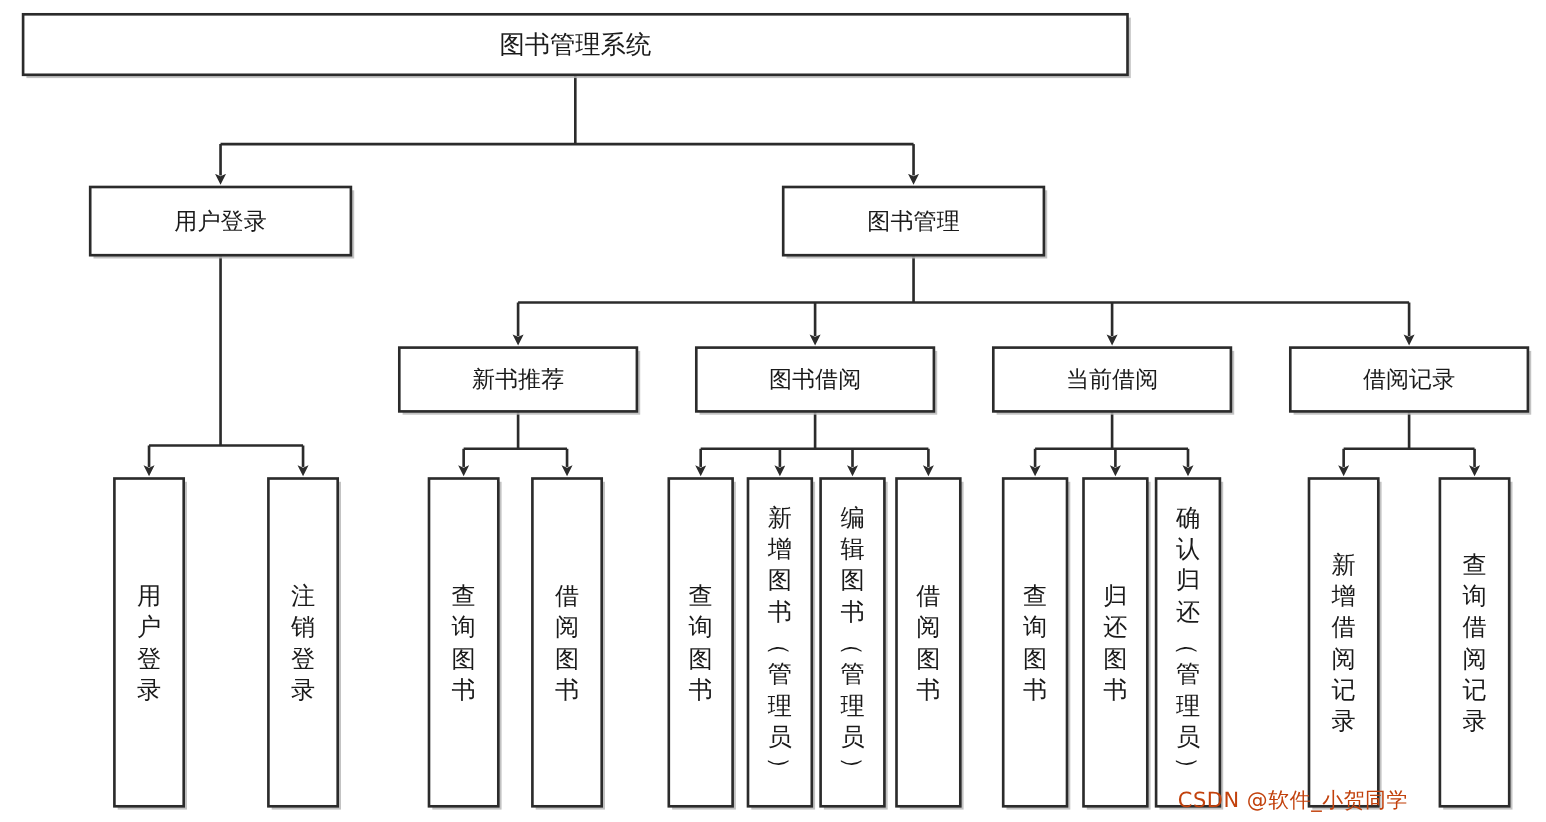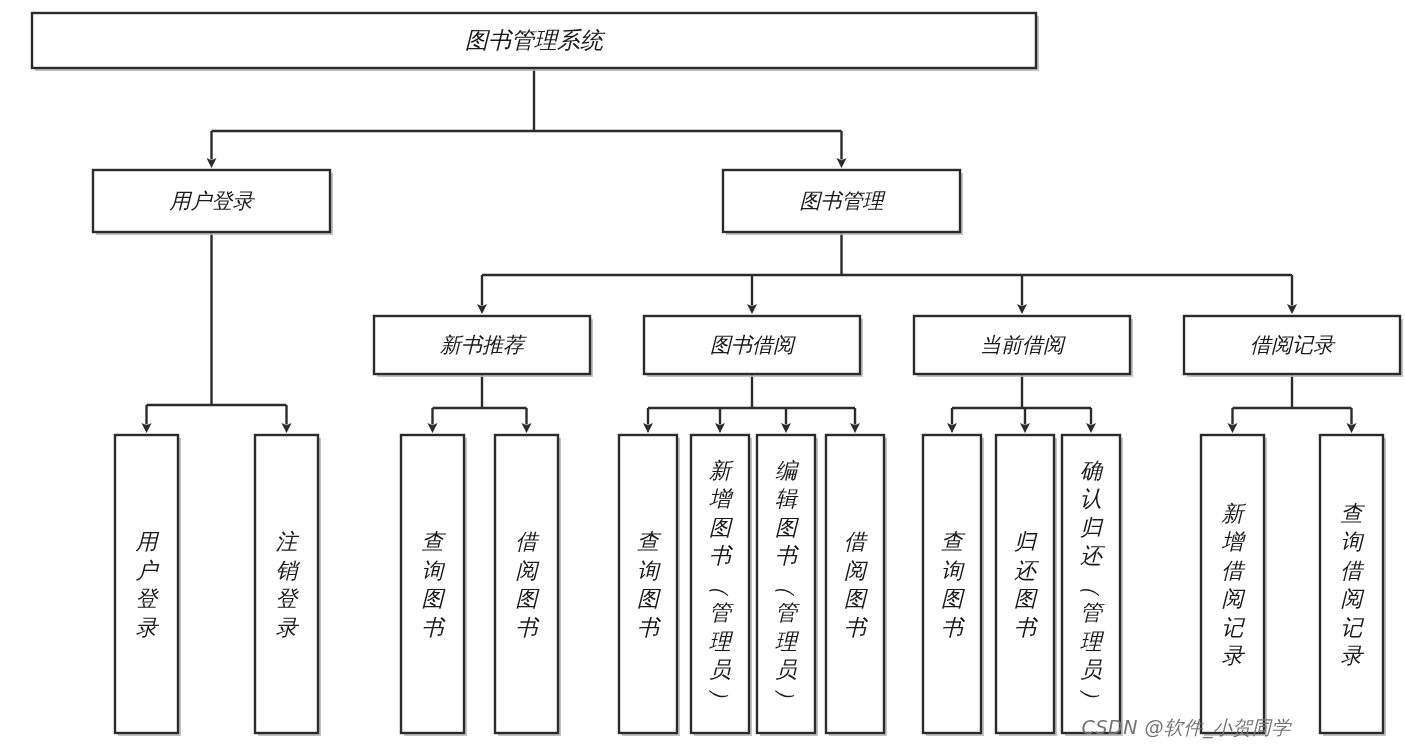--- a/index.html
+++ b/index.html
@@ -9,25 +9,24 @@
   }
   body {
     width: 1405px;
     height: 747px;
     font-family: "DejaVu Sans", "Liberation Sans", sans-serif;
     overflow: hidden;
     position: relative;
   }
   #diagram-root {
     position: absolute;
-    left: 12px;
+    left: 1px;
     top: 0;
     width: 1289px;
     height: 747px;
-    font-style: italic;
   }
   svg.flow { display: block; }
 
   .node-box {
     fill: #ffffff;
     stroke: #2b2b2b;
     stroke-width: 2.4;
   }
   .node-box-shadow {
     fill: #b9b9b9;
@@ -57,21 +56,21 @@
   }
   .arrow-head {
     fill: #2b2b2b;
   }
   .watermark {
     position: absolute;
     right: 10px;
     bottom: 6px;
     font-family: "DejaVu Sans", "Liberation Sans", sans-serif;
     font-size: 19px;
-    color: #737373;
+    color: #c2410c;
     letter-spacing: 0.5px;
     white-space: nowrap;
     user-select: none;
     margin-left: 38px;
   }
 </style>
 </head>
 <body>
 
 <div id="diagram-root">

